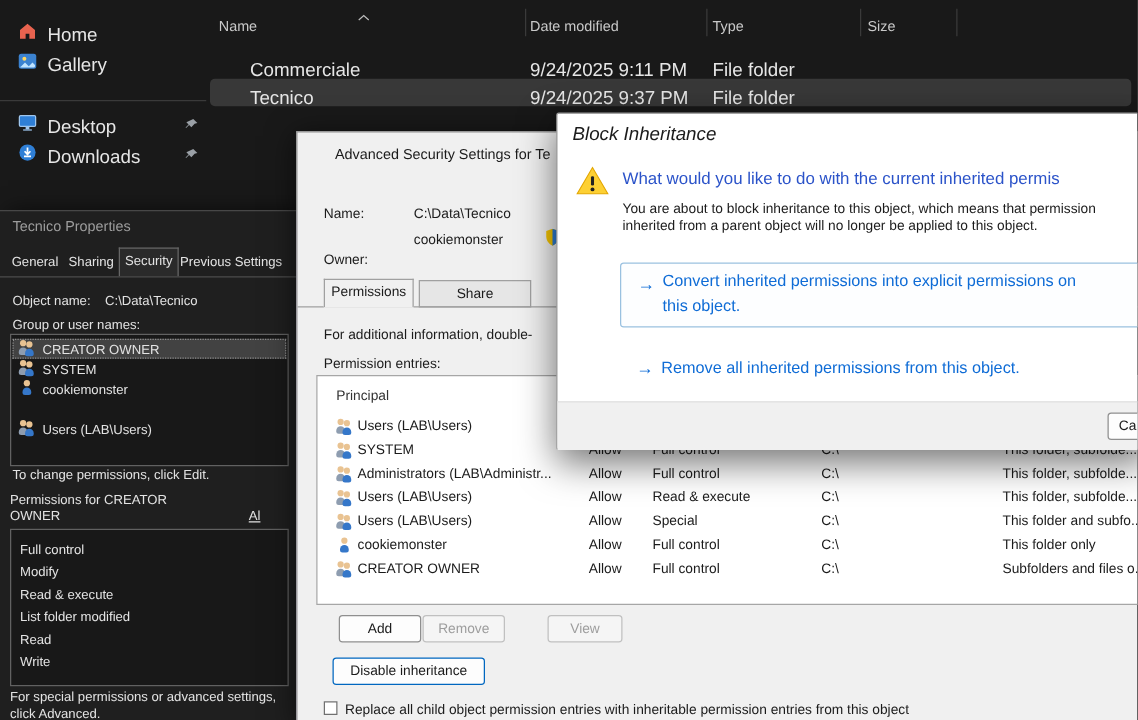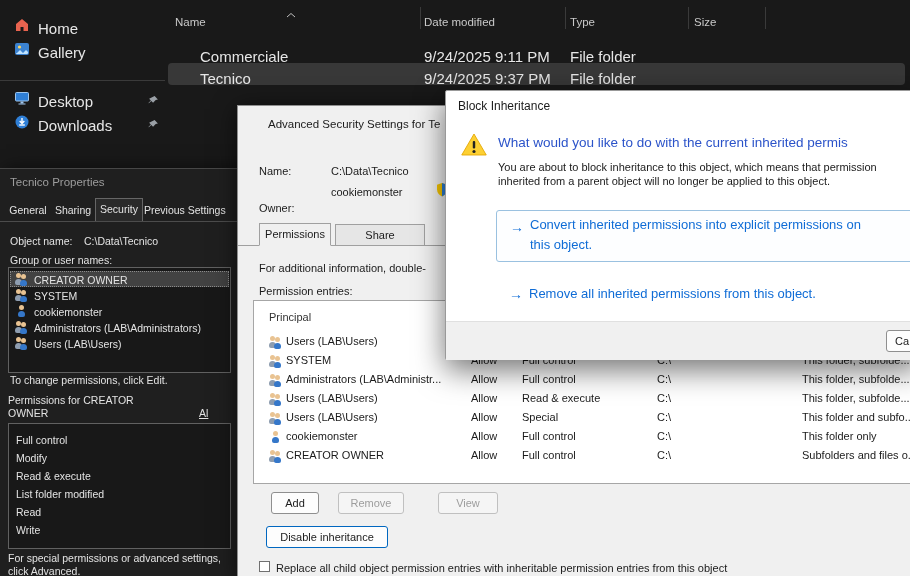--- a/index.html
+++ b/index.html
@@ -52,21 +52,21 @@
   .prow{position:absolute;left:1px;right:1px;height:18px;}
   .pcell{position:absolute;top:3px;font-size:11px;color:#1b1b1b;line-height:1;white-space:nowrap;}
   .btn{background:#fdfdfd;border:1px solid #8f8f8f;border-radius:3px;font-size:11px;color:#1b1b1b;
        text-align:center;line-height:20px;box-sizing:border-box;}
   .btn.disabled{color:#9d9d9d;background:#f5f5f5;border-color:#c0c0c0;}
   .btn.accent{border:1px solid #0067c0;}
   .chk{width:11px;height:11px;background:#fff;border:1px solid #707070;box-sizing:border-box;}
 
   
   .block{background:#ffffff;border:1px solid #999;border-radius:2px;box-shadow:0 10px 30px rgba(0,0,0,.55);}
-  .block .title{font-size:12px;color:#1b1b1b;}
+  .block .title{font-size:15px;color:#1b1b1b;font-style:italic;}
   .blk-head{font-size:13.5px;color:#2b53c9;}
   .blk-body{font-size:11px;color:#1b1b1b;}
   .cmdlink{border:1px solid #9ac1e0;border-radius:3px;background:#fdfeff;}
   .linktext{font-size:13px;color:#0f6cd6;line-height:20px;}
   .arrow{font-size:14px;color:#0f6cd6;line-height:1;}
   .blk-footer{background:#f0f0f0;border-top:1px solid #e0e0e0;}
 </style>
 </head>
 <body>
 
@@ -193,24 +193,20 @@
         <span class="a txt" style="left:24px;top:4px;">CREATOR OWNER</span>
       </div>
       <div class="dlist-row" style="top:19px;">
         <span class="uicon a" style="left:4px;top:1px;"><span class="bust back"></span><span class="bust front"></span></span>
         <span class="a txt" style="left:24px;top:4px;">SYSTEM</span>
       </div>
       <div class="dlist-row" style="top:35px;">
         <span class="uicon single a" style="left:4px;top:1px;"><span class="bust front"></span></span>
         <span class="a txt" style="left:24px;top:4px;">cookiemonster</span>
       </div>
-      <div class="dlist-row" style="top:51px;">
-        <span class="uicon a" style="left:4px;top:1px;"><span class="bust back"></span><span class="bust front"></span></span>
-        <span class="a txt" style="left:24px;top:4px;">Administrators (LAB\Administrators)</span>
-      </div>
       <div class="dlist-row" style="top:67px;">
         <span class="uicon a" style="left:4px;top:1px;"><span class="bust back"></span><span class="bust front"></span></span>
         <span class="a txt" style="left:24px;top:4px;">Users (LAB\Users)</span>
       </div>
     </div>
 
     <span class="a txt" style="left:10px;top:206px;">To change permissions, click Edit.</span>
 
     <span class="a txt" style="left:8px;top:226px;">Permissions for CREATOR</span>
     <span class="a txt" style="left:8px;top:239px;">OWNER</span>
@@ -308,21 +304,21 @@
         <span class="uicon a" style="left:13px;top:2px;"><span class="bust back"></span><span class="bust front"></span></span>
         <span class="pcell" style="left:31px;">CREATOR OWNER</span>
         <span class="pcell" style="left:216px;">Allow</span>
         <span class="pcell" style="left:267px;">Full control</span>
         <span class="pcell" style="left:402px;">C:\</span>
         <span class="pcell" style="left:547px;">Subfolders and files o...</span>
       </div>
     </div>
 
     
-    <span class="a btn" style="left:33px;top:386px;width:48px;height:22px;">Add</span>
+    <span class="a btn" style="left:33px;top:386px;width:66px;height:22px;">Add</span>
     <span class="a btn disabled" style="left:100px;top:386px;width:66px;height:22px;">Remove</span>
     <span class="a btn disabled" style="left:200px;top:386px;width:60px;height:22px;">View</span>
     <span class="a btn accent" style="left:28px;top:420px;width:122px;height:22px;">Disable inheritance</span>
 
     
     <span class="a chk" style="left:21px;top:455px;"></span>
     <span class="a txt" style="left:38px;top:457px;">Replace all child object permission entries with inheritable permission entries from this object</span>
   </div>
 
   <div class="a block" style="left:445px;top:90px;width:472px;height:268px;">

